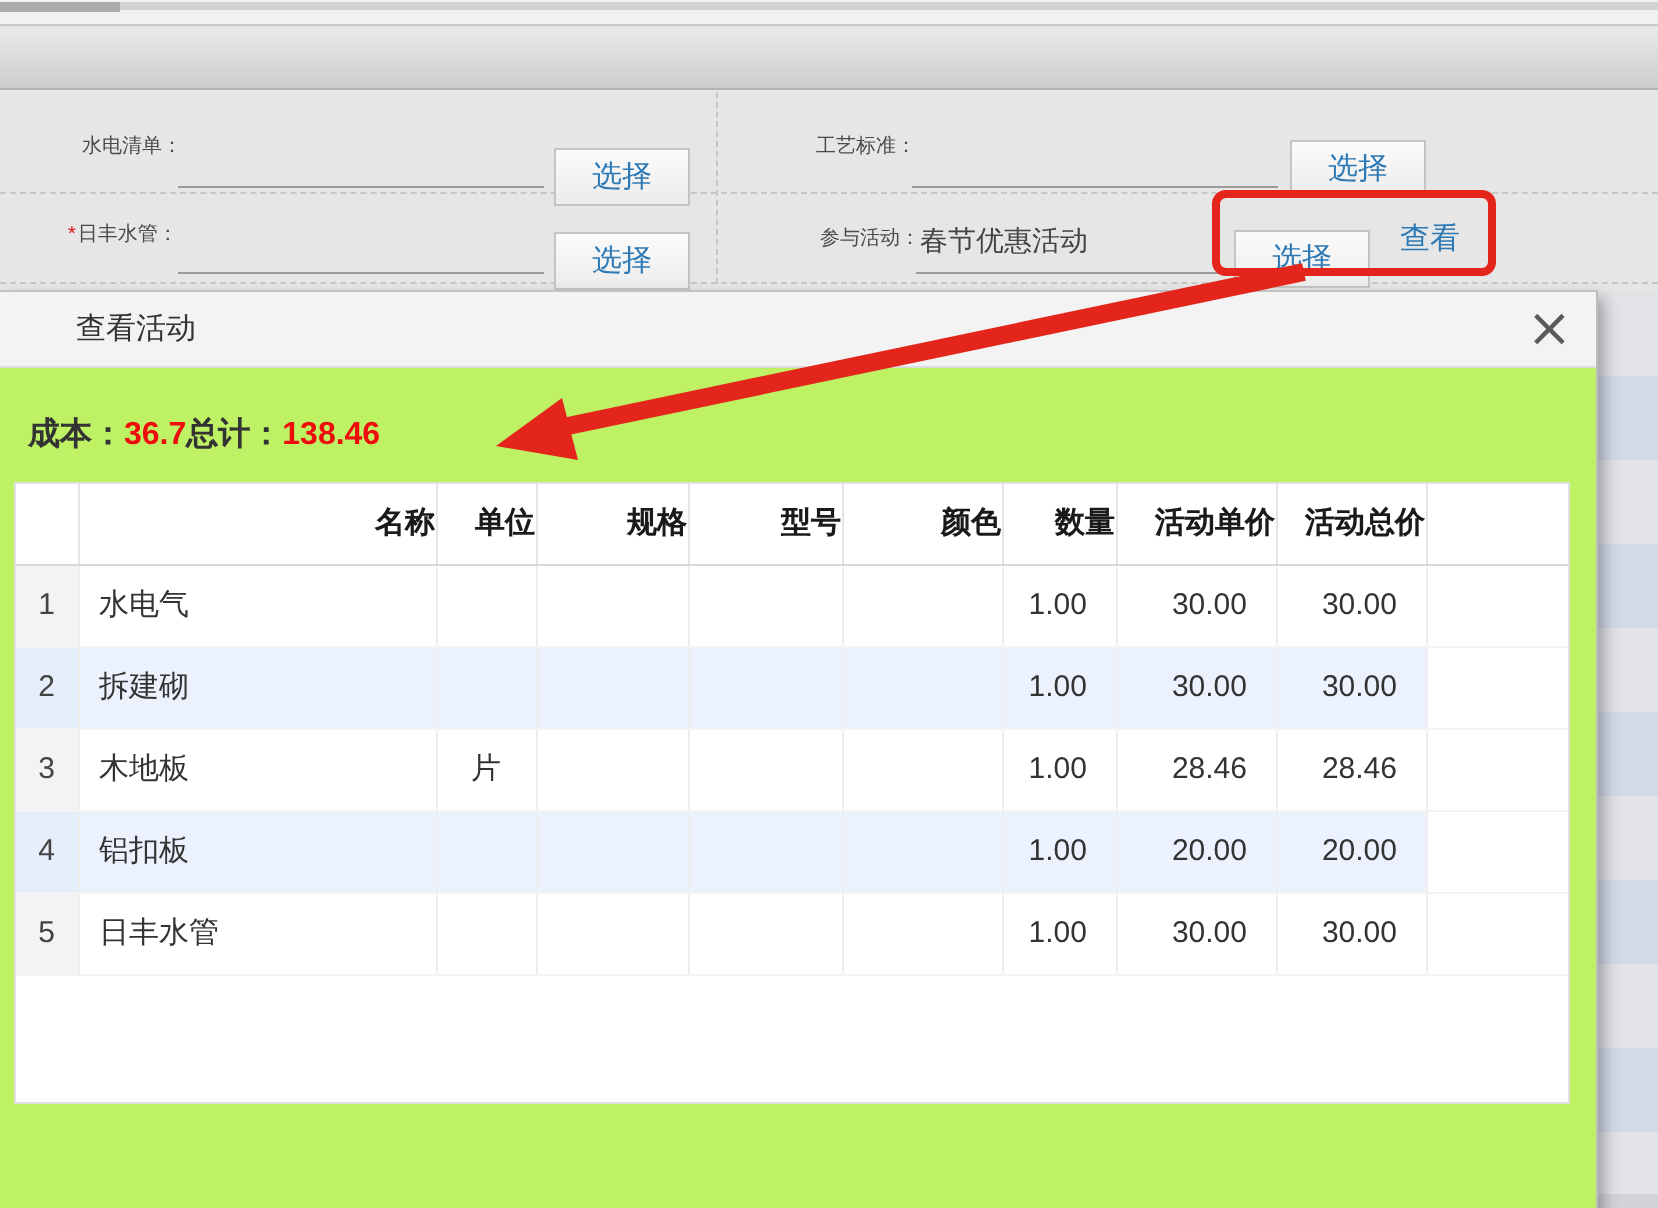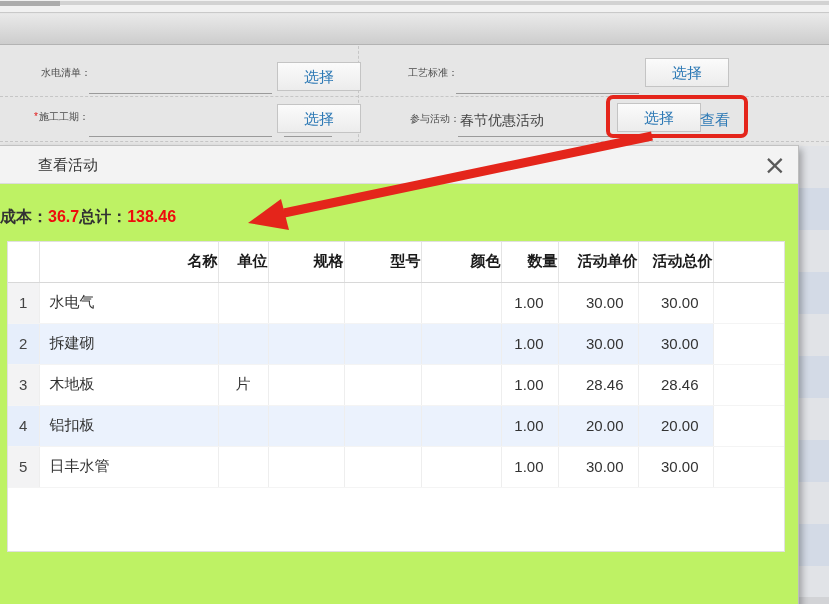--- a/index.html
+++ b/index.html
@@ -16,39 +16,39 @@
   .chrome-strip { position:absolute; left:60px; top:1px; width:769px; height:4px; background:#d2d2d2; }
   .chrome-bar { position:absolute; left:0; top:14px; width:829px; height:31px;
     background:linear-gradient(180deg,#e9e9e9,#cdcdcd); border-bottom:1px solid #b3b3b3; }
   
   .dashed-h { position:absolute; left:0; width:829px; border-top:1px dashed #c6c6c6; height:0; }
   .dashed-v { position:absolute; top:46px; height:96px; border-left:1px dashed #c6c6c6; width:0; }
   .form-label { position:absolute; font-size:10px; color:#4b4b4b; white-space:nowrap;margin-left:33px; }
   .req-star { color:#e01515; margin-right:1px; }
   .field-line { position:absolute; height:0; border-bottom:1px solid #9a9a9a; }
   .field-value { position:absolute; font-size:14px; color:#444; white-space:nowrap; }
-  .btn-select { position:absolute; width:84px; height:29px; line-height:27px; text-align:center;
+  .btn-select { position:absolute; width:68px; height:29px; line-height:27px; text-align:center;
     background:linear-gradient(180deg,#fbfbfb,#ececec); border:1px solid #c4c4c4;
-    color:#2d79b5; font-size:15px; cursor:pointer; }
+    color:#2d79b5; font-size:15px; cursor:pointer;margin-top:12px; }
   .btn-view { position:absolute; width:56px; height:28px; line-height:28px; text-align:center;
     color:#2d79b5; font-size:15px; cursor:pointer; background:transparent; border:none; }
   
   .anno-box { position:absolute; left:606px; top:95px; width:142px; height:43px;
     border:4px solid #e4251b; border-radius:7px; z-index:40; pointer-events:none; }
   .anno-arrow { position:absolute; left:0; top:0; z-index:50; pointer-events:none; }
   
   .modal { position:absolute; left:0; top:145px; width:799px; height:559px;
     background:#bef264; border-top:1px solid #c2c2c2; border-right:1px solid #bdbdbd;
     box-shadow:3px 4px 7px rgba(0,0,0,.30); z-index:20; }
   .modal-header { position:absolute; left:0; top:0; width:100%; height:38px;
     background:#f3f3f3; border-bottom:1px solid #dcdcdc; }
   .modal-title { position:absolute; left:38px; top:0; line-height:38px; font-size:15px; color:#333; }
   .modal-close { position:absolute; right:12px; top:1px; font-size:27px; line-height:36px;
     color:#5a5a5a; cursor:pointer; font-family:"DejaVu Sans",sans-serif; }
-  .cost-line { position:absolute; left:0; top:61px; font-size:16px; font-weight:bold; color:#333; }
+  .cost-line { position:absolute; left:14px; top:61px; font-size:16px; font-weight:bold; color:#333; }
   .cost-red { color:#ee0c0c; }
   
   .grid-panel { position:absolute; left:7px; top:95px; width:778px; height:311px;
     border:1px solid #e0e0e0; background:#fff; }
   table.grid { border-collapse:collapse; table-layout:fixed; width:776px; }
   .grid th { height:40px; font-size:15px; font-weight:bold; color:#1a1a1a; text-align:right;
     background:#fff; border-bottom:1px solid #d8d8d8; border-left:1px solid #e4e4e4; }
   .grid th:first-child { border-left:none; }
   .grid td { height:41px; font-size:15px; color:#333; border-left:1px solid #eeeeee;
     border-bottom:1px solid #f4f4f4; background:#fff; overflow:hidden; white-space:nowrap; }
@@ -79,21 +79,21 @@
 <div class="dashed-v" style="left:358px"></div>
 
 <span class="form-label" style="left:8px; top:66px">水电清单：</span>
 <div class="field-line" style="left:89px; top:93px; width:183px"></div>
 <button class="btn-select" style="left:277px; top:62px">选择</button>
 
 <span class="form-label" style="left:375px; top:66px">工艺标准：</span>
 <div class="field-line" style="left:456px; top:93px; width:183px"></div>
 <button class="btn-select" style="left:645px; top:58px">选择</button>
 
-<span class="form-label" style="left:1px; top:110px"><span class="req-star">*</span><span>施工工期：</span></span>
+<span class="form-label" style="left:1px; top:110px"><span class="req-star">*</span><span>日丰水管：</span></span>
 <div class="field-line" style="left:89px; top:136px; width:183px"></div>
 <div class="field-line" style="left:284px; top:136px; width:48px"></div>
 <button class="btn-select" style="left:277px; top:104px">选择</button>
 
 <span class="form-label" style="left:377px; top:112px">参与活动：</span>
 <span class="field-value" style="left:460px; top:112px">春节优惠活动</span>
 <div class="field-line" style="left:458px; top:136px; width:245px"></div>
 <button class="btn-select" style="left:617px; top:103px">选择</button>
 <button class="btn-view" style="left:687px; top:106px">查看</button>
 

